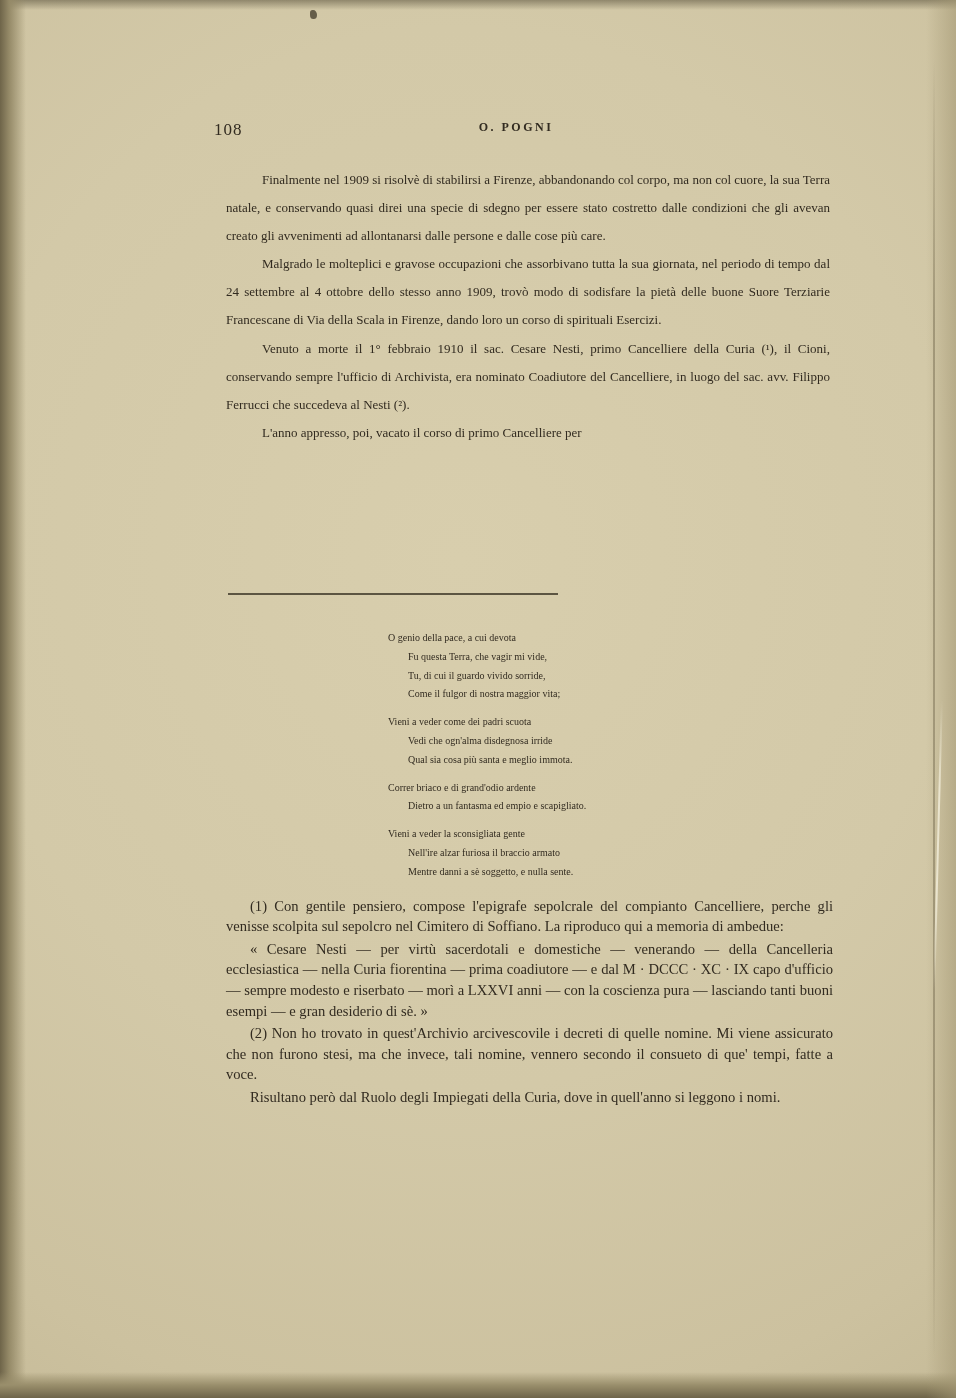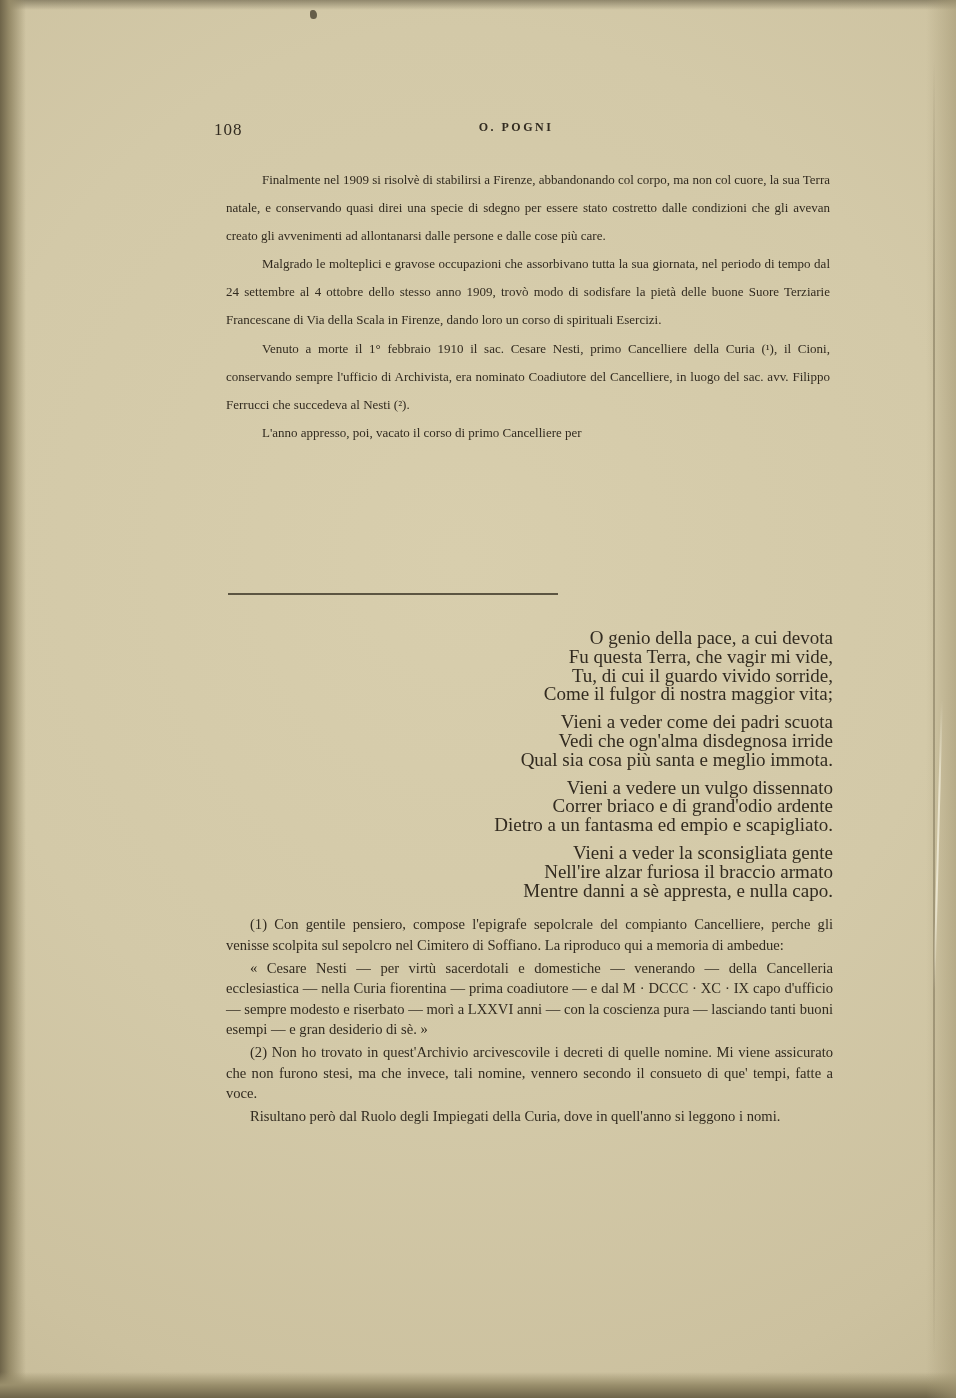--- a/index.html
+++ b/index.html
@@ -47,21 +47,21 @@
 
   
   .footnote-rule { position:absolute; left:228px; top:593px; width:330px; height:2px;
                    background:#463f2f; opacity:.85; }
 
   
   .footnotes { position:absolute; left:226px; top:617px; width:607px;
                font-size:14.6px; line-height:20.6px; text-align:justify; }
   .fn-para { text-indent:24px; }
 
-  .sonnet { margin:12px 0 14px 162px; font-size:19px; line-height:18.8px; text-align:right; }
+  .sonnet { margin:12px 0 14px 162px; font-size:10px; line-height:18.8px; text-align:left; }
   .stanza { padding-left:20px; margin-bottom:9px; }
   .stanza > div:first-child { margin-left:-20px; }
 
   .note { margin-top:2px; }
 </style>
 </head>
 <body>
 
 <div class="scan">
 
@@ -95,28 +95,27 @@
           <div class="sonnet-line">Fu questa Terra, che vagir mi vide,</div>
           <div class="sonnet-line">Tu, di cui il guardo vivido sorride,</div>
           <div class="sonnet-line">Come il fulgor di nostra maggior vita;</div>
         </div>
       <div class="stanza">
           <div class="sonnet-line">Vieni a veder come dei padri scuota</div>
           <div class="sonnet-line">Vedi che ogn'alma disdegnosa irride</div>
           <div class="sonnet-line">Qual sia cosa più santa e meglio immota.</div>
         </div>
       <div class="stanza">
-          <div class="sonnet-line">Vieni a vedere un vulgo dissennato</div>
           <div class="sonnet-line">Correr briaco e di grand'odio ardente</div>
           <div class="sonnet-line">Dietro a un fantasma ed empio e scapigliato.</div>
         </div>
       <div class="stanza">
           <div class="sonnet-line">Vieni a veder la sconsigliata gente</div>
           <div class="sonnet-line">Nell'ire alzar furiosa il braccio armato</div>
-          <div class="sonnet-line">Mentre danni a sè appresta, e nulla capo.</div>
+          <div class="sonnet-line">Mentre danni a sè soggetto, e nulla sente.</div>
         </div>
     </div>
 
     <p class="fn-para note">(1) Con gentile pensiero, compose l'epigrafe sepolcrale del compianto Cancelliere, perche gli venisse scolpita sul sepolcro nel Cimitero di Soffiano. La riproduco qui a memoria di ambedue:</p>
     <p class="fn-para note">« Cesare Nesti — per virtù sacerdotali e domestiche — venerando — della Cancelleria ecclesiastica — nella Curia fiorentina — prima coadiutore — e dal M · DCCC · XC · IX capo d'ufficio — sempre modesto e riserbato — morì a LXXVI anni — con la coscienza pura — lasciando tanti buoni esempi — e gran desiderio di sè. »</p>
     <p class="fn-para note">(2) Non ho trovato in quest'Archivio arcivescovile i decreti di quelle nomine. Mi viene assicurato che non furono stesi, ma che invece, tali nomine, vennero secondo il consueto di que' tempi, fatte a voce.</p>
     <p class="fn-para note">Risultano però dal Ruolo degli Impiegati della Curia, dove in quell'anno si leggono i nomi.</p>
   </div>
 
 </div>

